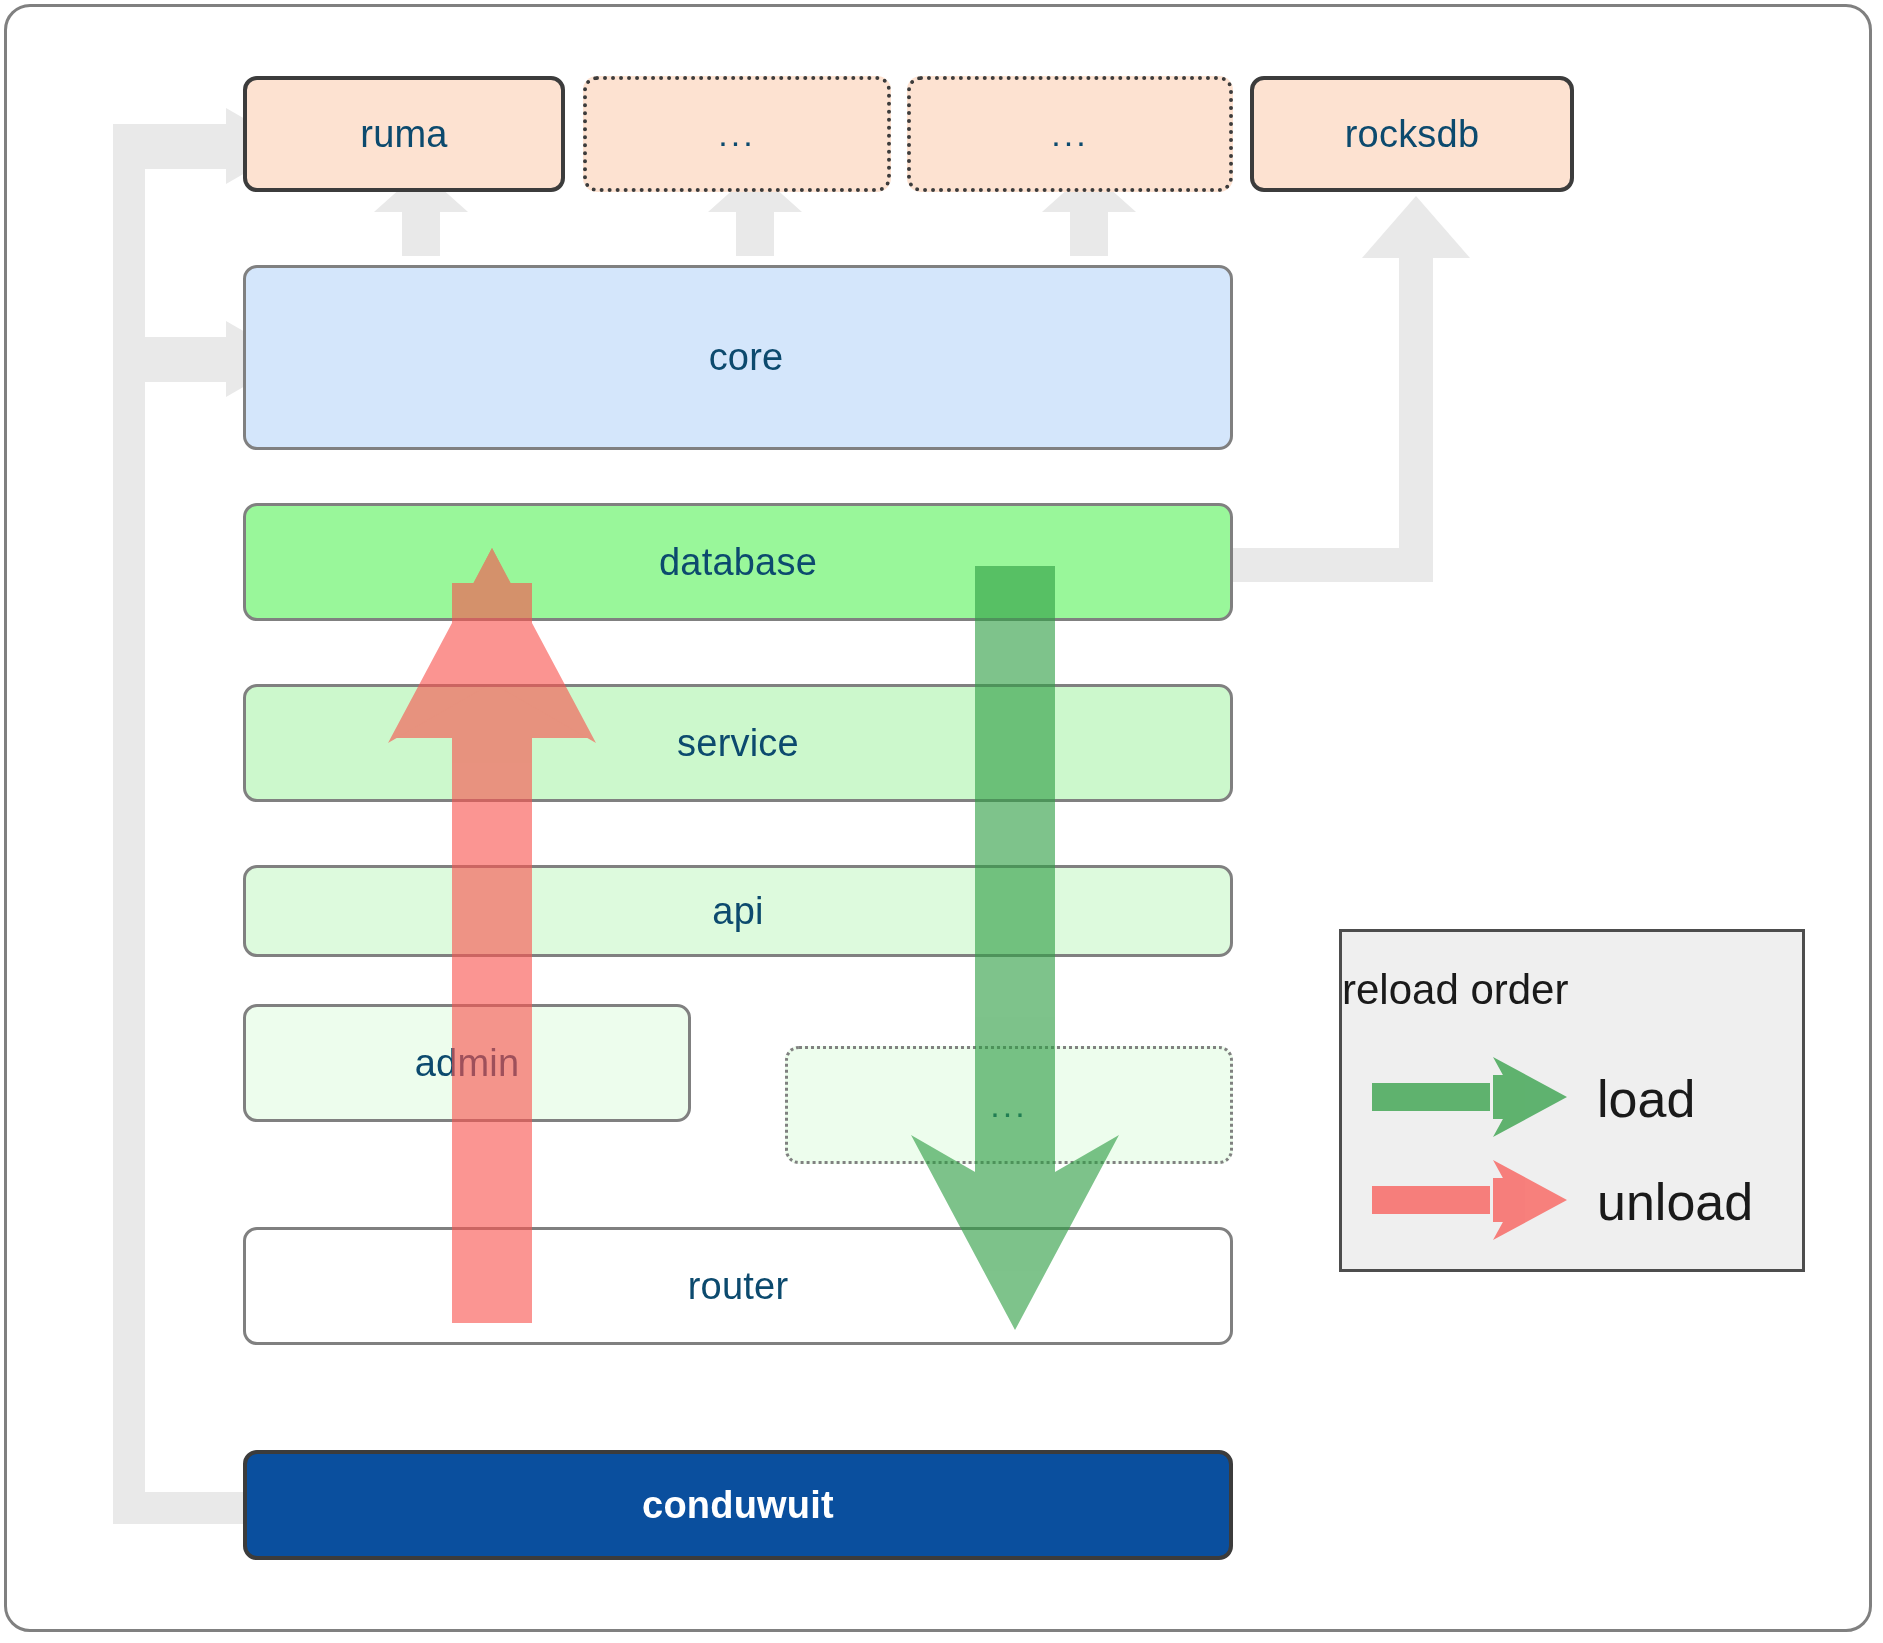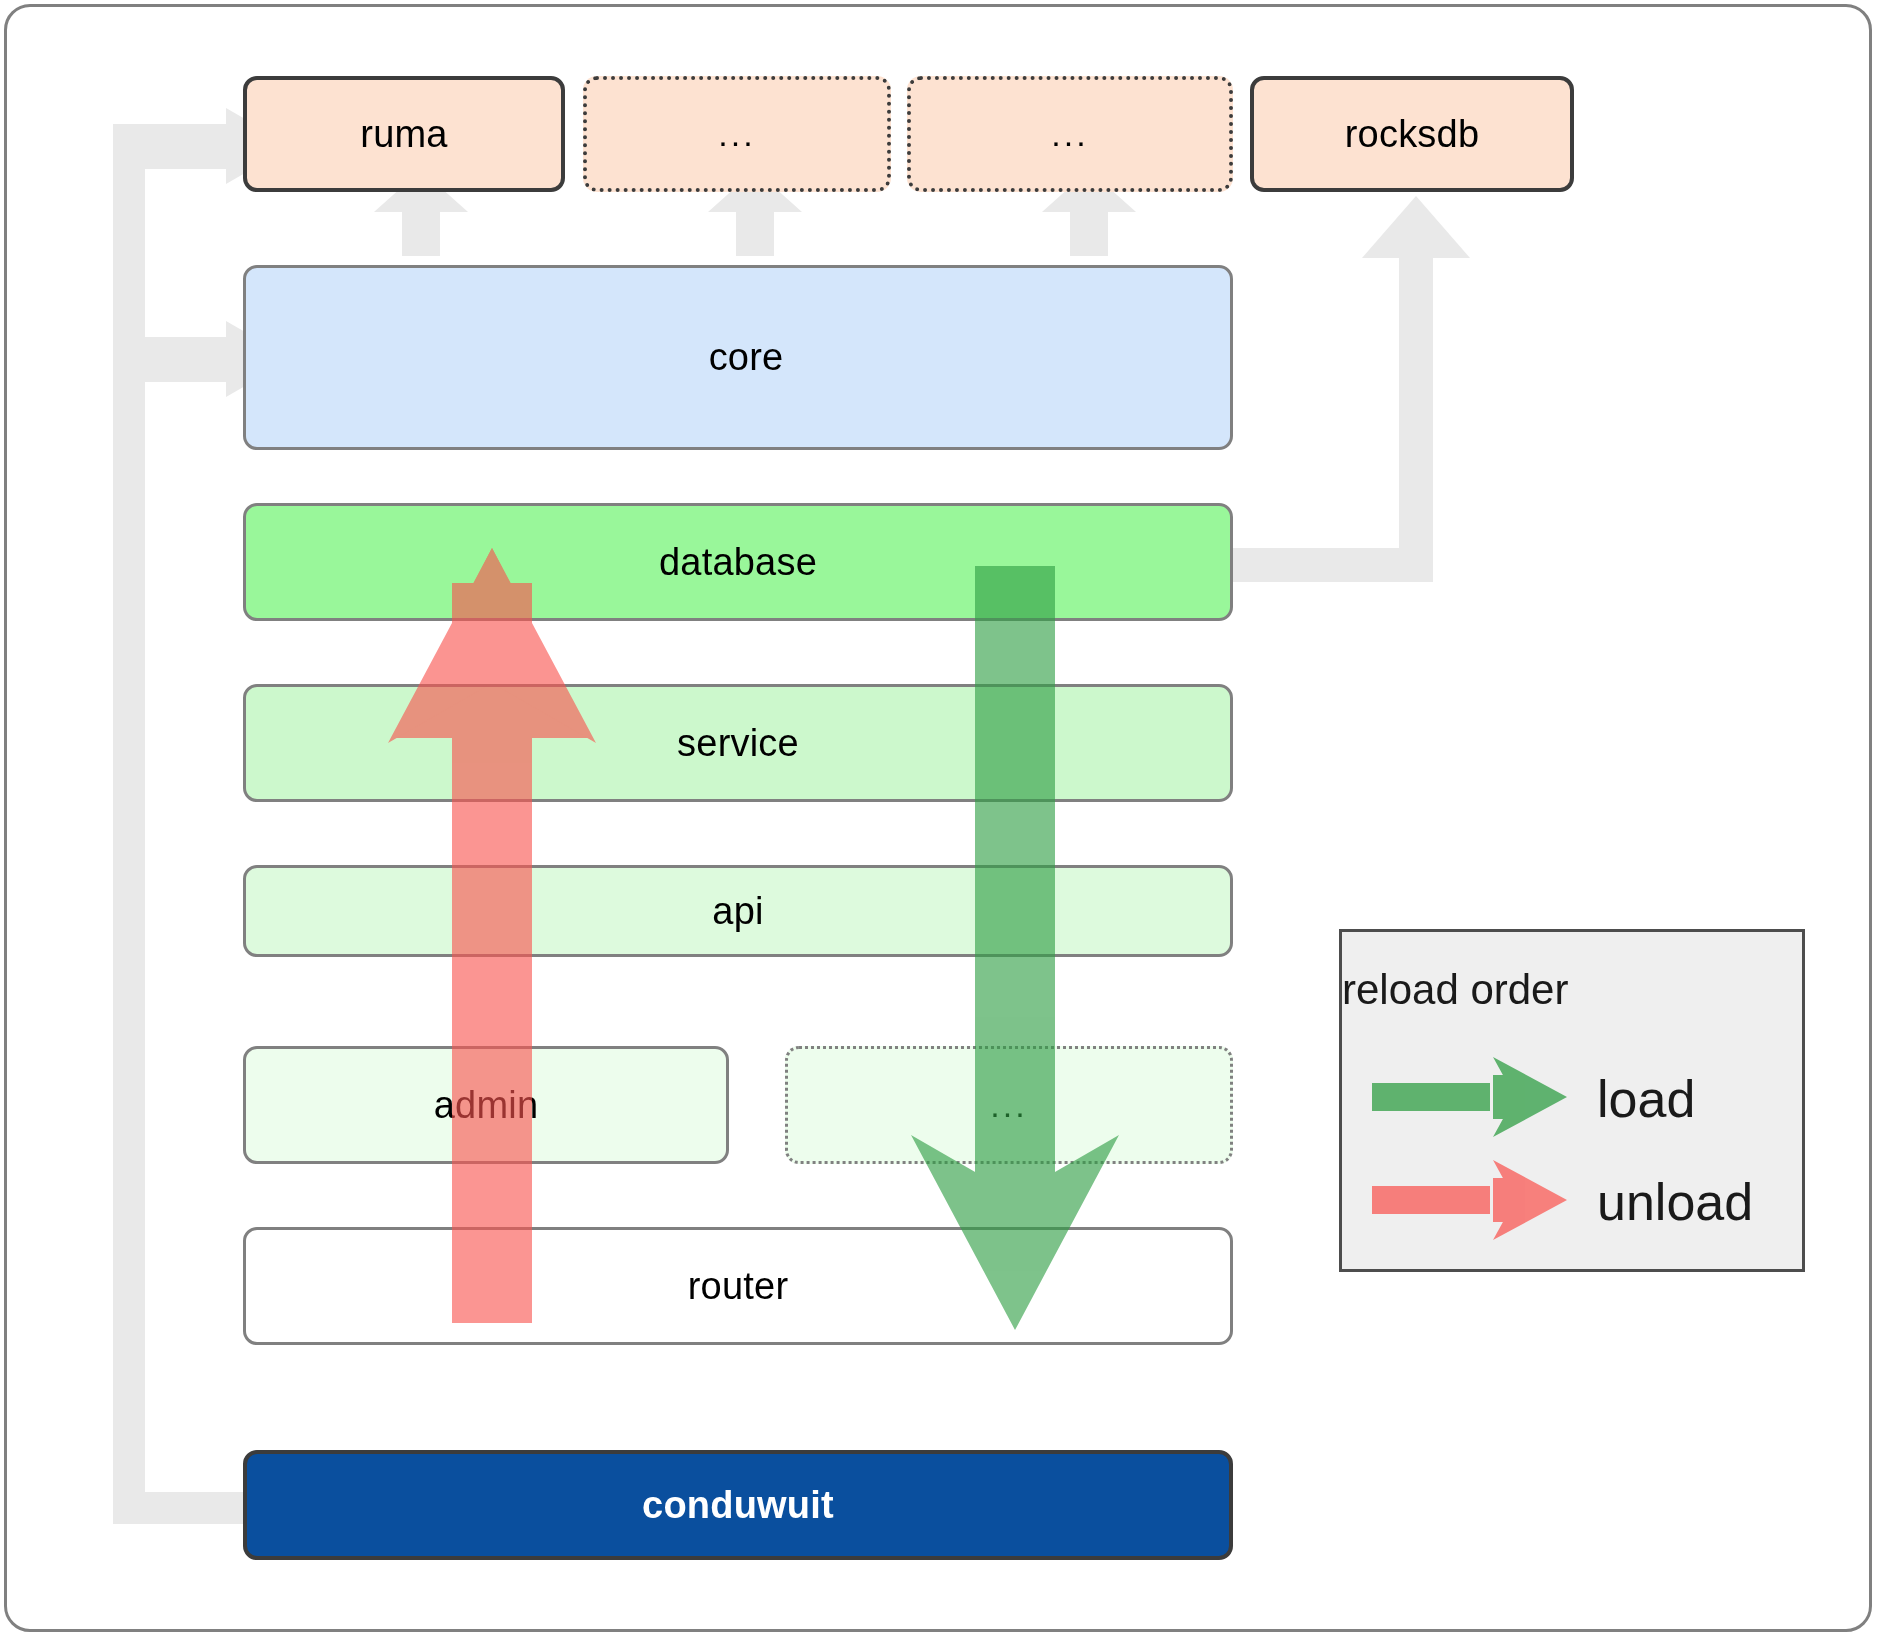--- a/index.html
+++ b/index.html
@@ -31,21 +31,21 @@
 
   
   .node {
     position: absolute;
     box-sizing: border-box;
     display: flex;
     align-items: center;
     justify-content: center;
     border-radius: 14px;
     font-size: 38px;
-    color: #000000;
+    color: #0c4a6e;
     letter-spacing: .2px;
     z-index: 5;
   }
   .node.dark-border { border: 4px solid #3c3c3c; }
   .node.gray-border { border: 3px solid #808080; }
   .node.dotted-dark { border: 4px dotted #3c3c3c; }
   .node.dotted-gray { border: 3px dotted #808080; }
 
   .fill-peach   { background: #fde2d1; }
   .fill-blue    { background: #d4e6fb; }
@@ -192,21 +192,21 @@
   </div>
 
   <div class="node gray-border fill-green2" style="left:243px;top:684px;width:990px;height:118px;">
     <span>service</span>
   </div>
 
   <div class="node gray-border fill-green3" style="left:243px;top:865px;width:990px;height:92px;">
     <span>api</span>
   </div>
 
-  <div class="node gray-border fill-green4" style="left:243px;top:1046px;width:486px;height:118px;">
+  <div class="node gray-border fill-green4" style="left:243px;top:1004px;width:448px;height:118px;">
     <span>admin</span>
   </div>
 
   <div class="node dotted-gray fill-green4" style="left:785px;top:1046px;width:448px;height:118px;">
     <span class="ellipsis">...</span>
   </div>
 
   <div class="node gray-border fill-white" style="left:243px;top:1227px;width:990px;height:118px;">
     <span>router</span>
   </div>

